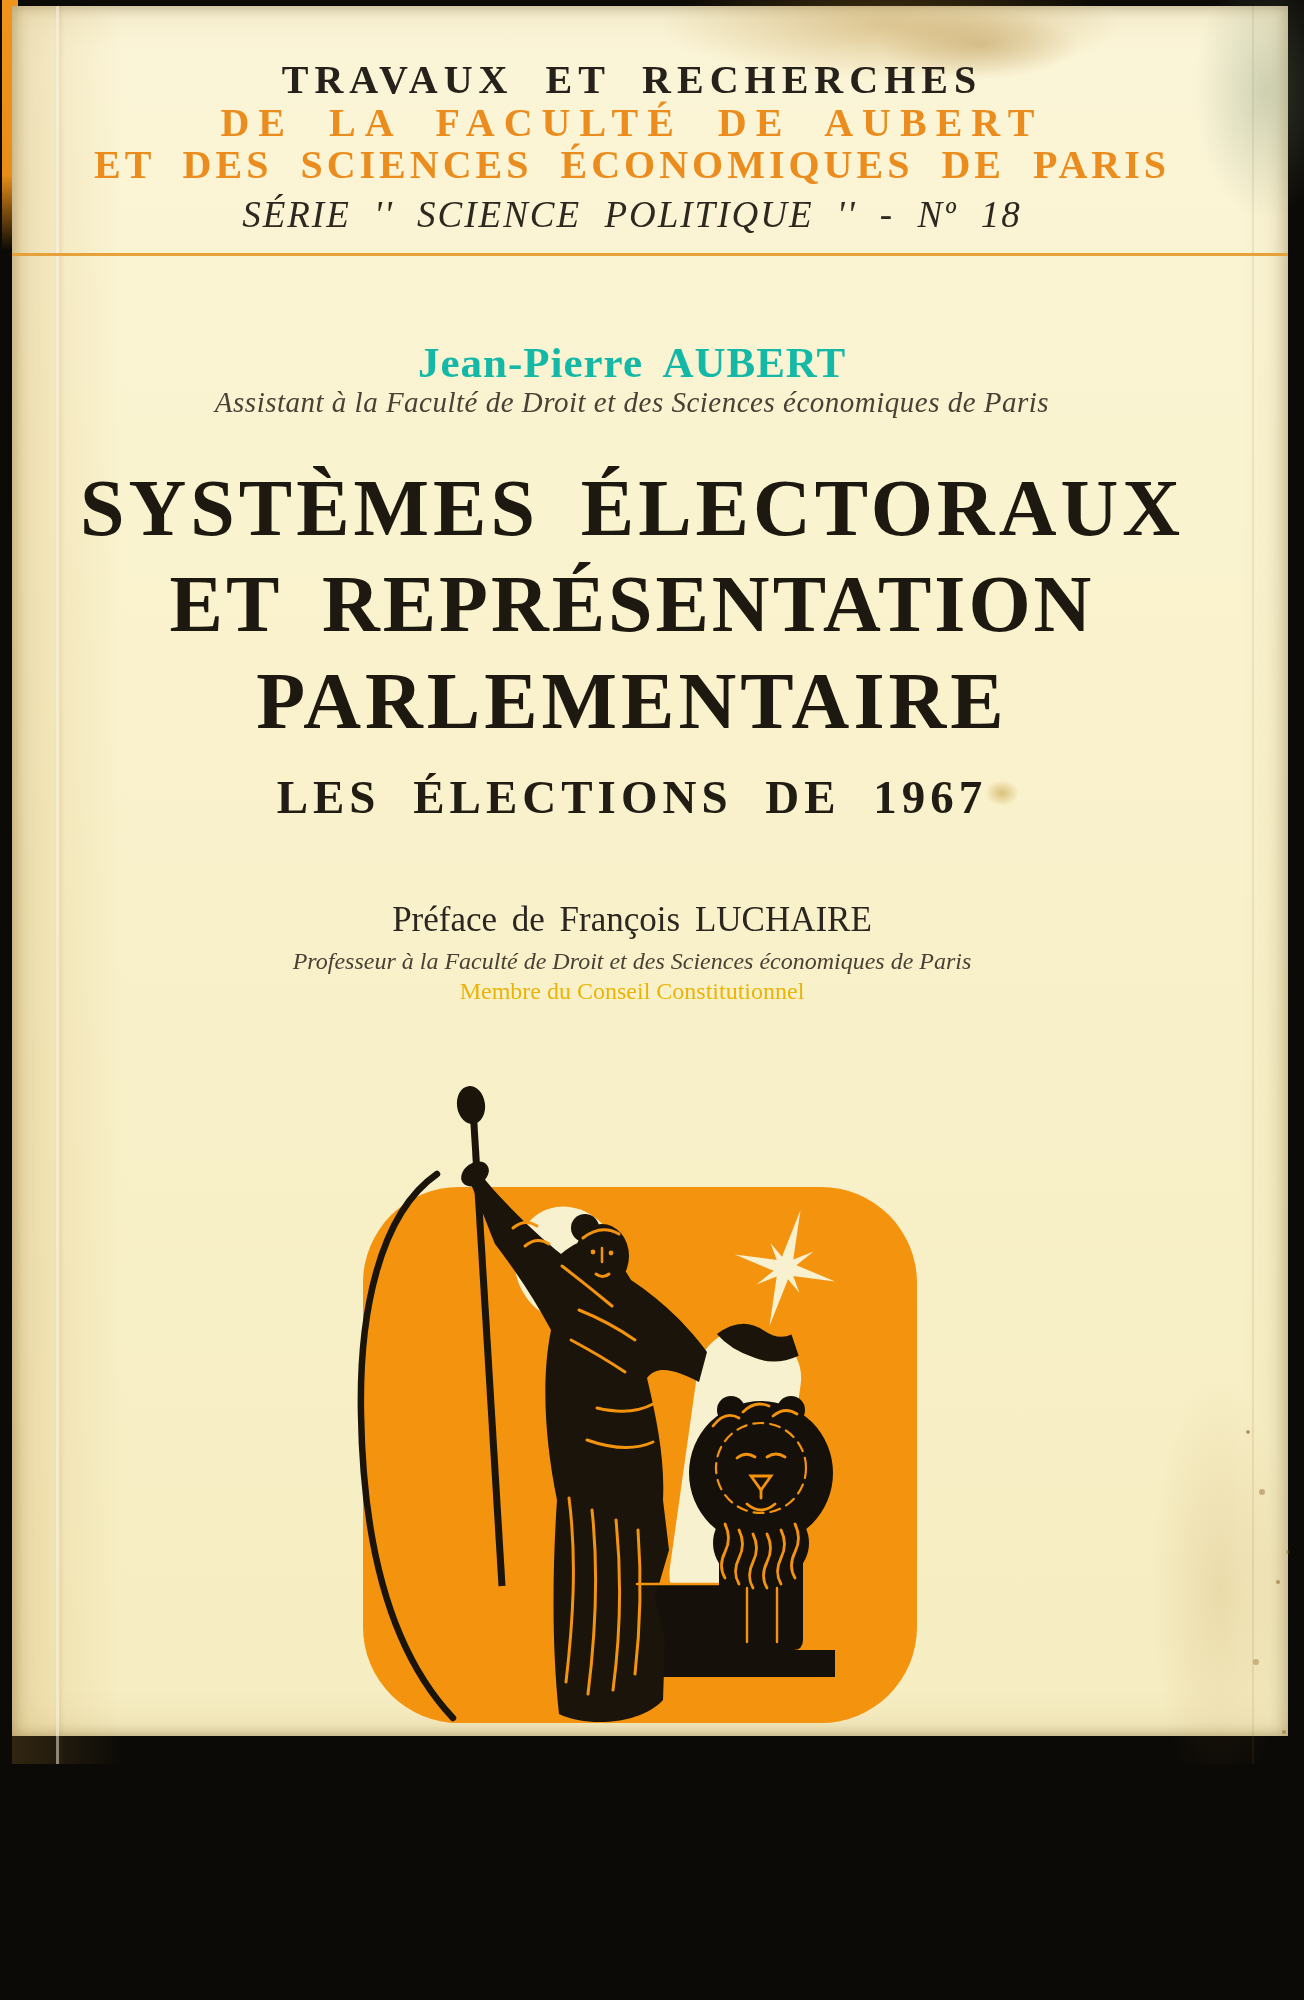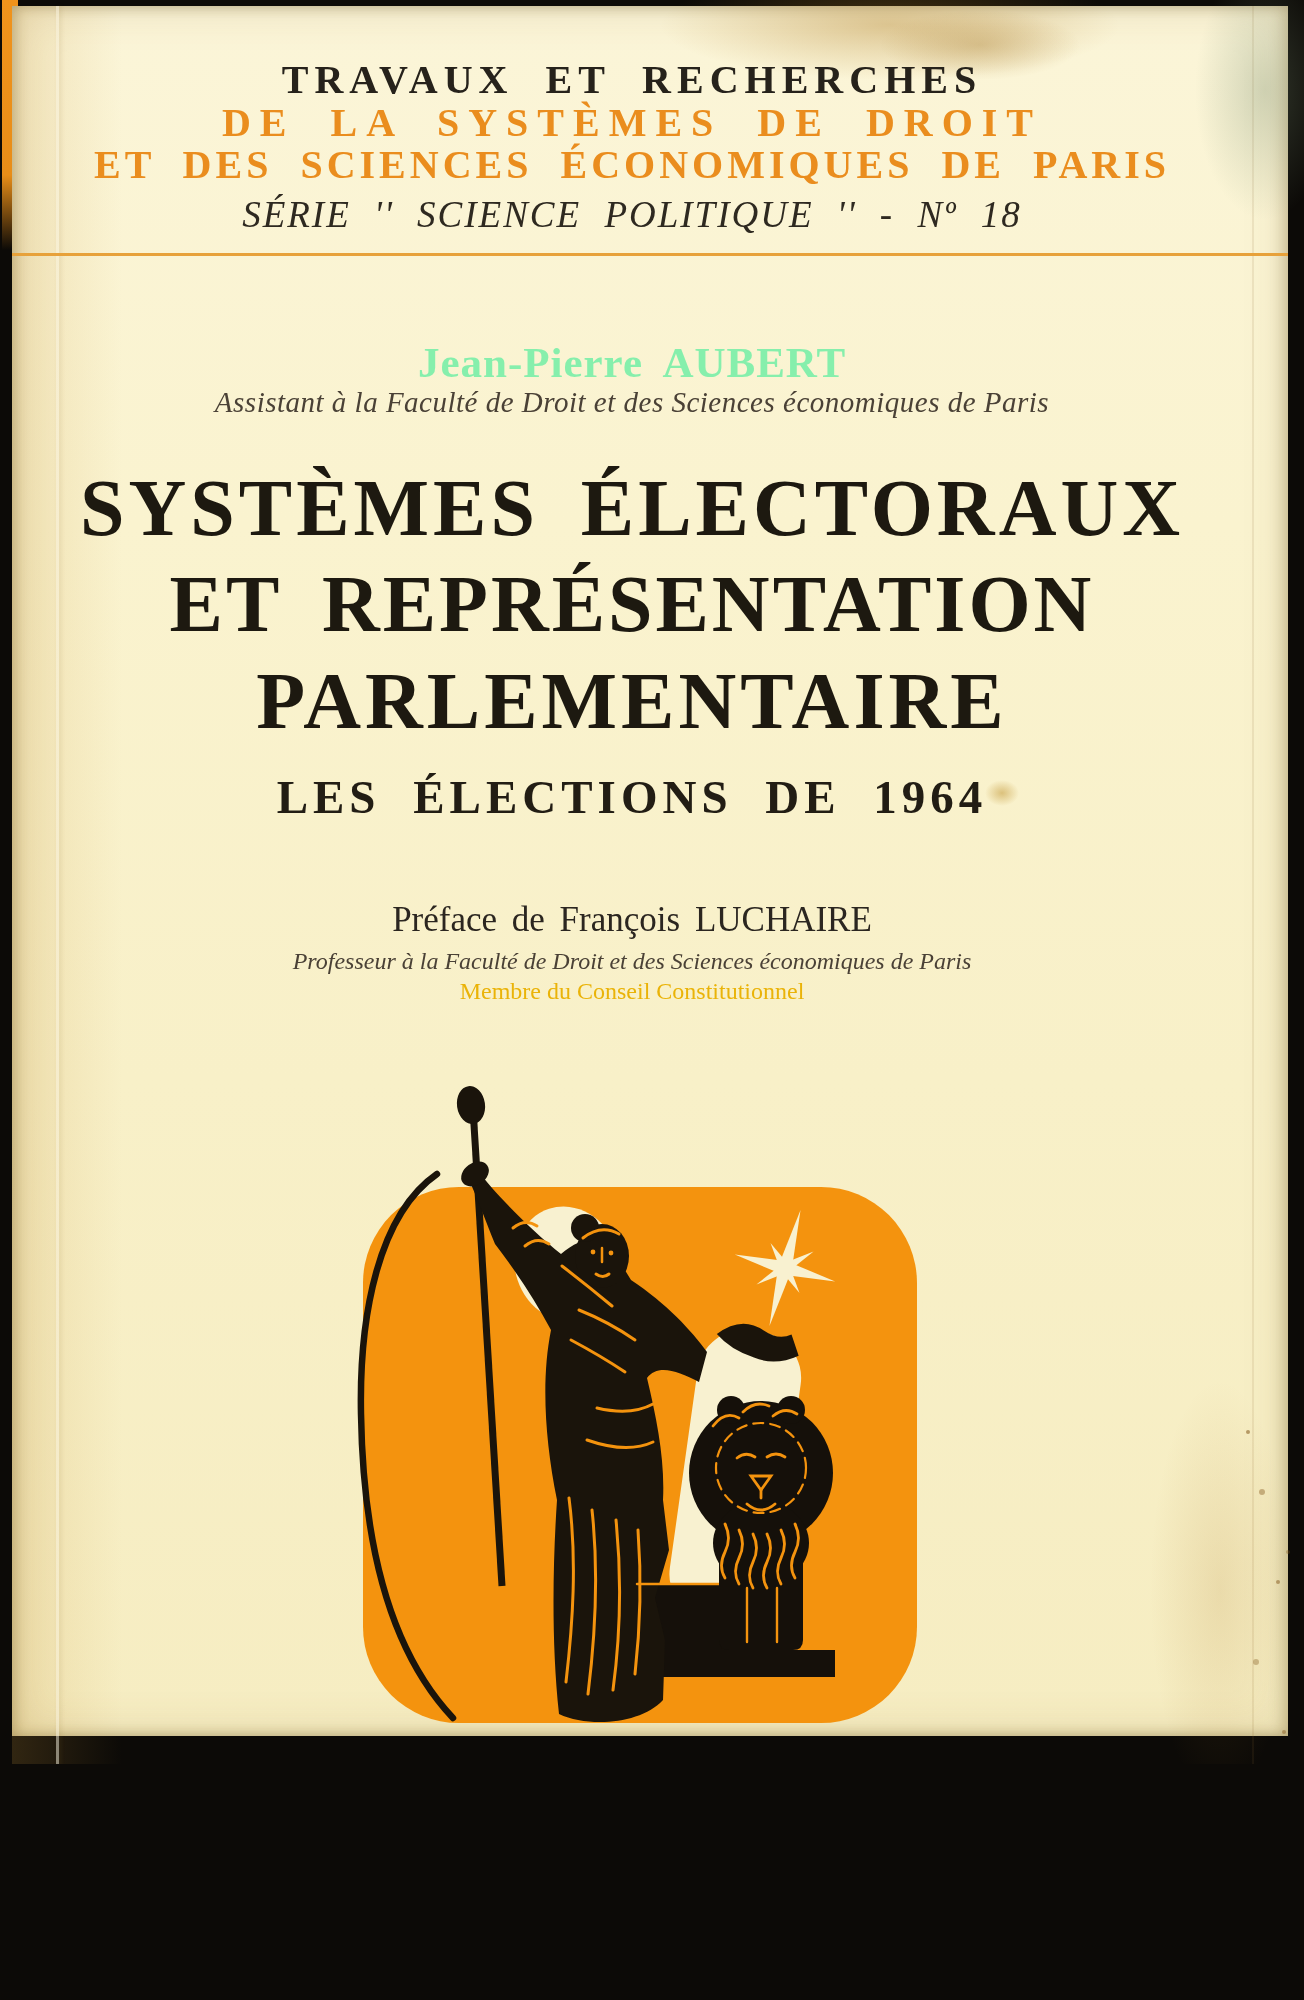--- a/index.html
+++ b/index.html
@@ -35,21 +35,21 @@
 
   .collection-1{top:56px;font-size:40px;font-weight:bold;letter-spacing:6px;word-spacing:16px;color:#26221b;}
   .collection-2{top:99px;font-size:40px;font-weight:bold;letter-spacing:9px;word-spacing:16px;color:#ea8d1e;}
   .collection-3{top:141px;font-size:40px;font-weight:bold;letter-spacing:4px;word-spacing:14px;color:#ea8d1e;}
   .series-line{top:193px;font-size:37px;font-weight:normal;font-style:italic;letter-spacing:2px;word-spacing:12px;color:#2e2920;}
 
   .rule{left:12px;width:1276px;height:3px;background:#e7a13a;}
   .rule-top{top:253px;}
   .rule-bottom{top:1843px;}
 
-  .author-name{top:338px;font-size:43px;font-weight:bold;letter-spacing:1px;word-spacing:10px;color:#86efac;}
+  .author-name{top:338px;font-size:43px;font-weight:bold;letter-spacing:1px;word-spacing:10px;color:#14b8a6;}
   .author-affil{top:386px;font-size:29px;font-style:italic;color:#4a4136;letter-spacing:.5px;}
 
   .title-l{font-weight:bold;color:#1d1910;line-height:1;}
   .title-1{top:468px;font-size:80px;letter-spacing:4px;word-spacing:18px;}
   .title-2{top:564px;font-size:80px;letter-spacing:3px;word-spacing:18px;}
   .title-3{top:661px;font-size:80px;letter-spacing:4px;}
   .subtitle{top:770px;font-size:47px;font-weight:bold;letter-spacing:5px;word-spacing:16px;color:#221d14;}
 
   .preface-1{top:900px;font-size:35px;color:#2b2620;word-spacing:6px;}
   .preface-2{top:948px;font-size:24px;font-style:italic;color:#4a4136;}
@@ -80,33 +80,33 @@
 
   <div class="abs stain stain-top"></div>
   <div class="abs stain stain-top2"></div>
   <div class="abs stain stain-green"></div>
   <div class="abs stain stain-spot"></div>
   <div class="abs stain stain-left"></div>
   <div class="abs stain stain-bottom-right"></div>
   <div class="abs stain speckles"></div>
 
   <div class="abs col collection-1">TRAVAUX ET RECHERCHES</div>
-  <div class="abs col collection-2">DE LA SYSTÈMES DE DROIT</div>
+  <div class="abs col collection-2">DE LA FACULTÉ DE AUBERT</div>
   <div class="abs col collection-3">ET DES SCIENCES ÉCONOMIQUES DE PARIS</div>
   <div class="abs col series-line">SÉRIE '' SCIENCE POLITIQUE '' - Nº 18</div>
 
   <div class="abs rule rule-top"></div>
 
   <div class="abs col author-name">Jean-Pierre AUBERT</div>
   <div class="abs col author-affil">Assistant à la Faculté de Droit et des Sciences économiques de Paris</div>
 
   <div class="abs col title-l title-1">SYSTÈMES ÉLECTORAUX</div>
   <div class="abs col title-l title-2">ET REPRÉSENTATION</div>
   <div class="abs col title-l title-3">PARLEMENTAIRE</div>
-  <div class="abs col subtitle">LES ÉLECTIONS DE 1964</div>
+  <div class="abs col subtitle">LES ÉLECTIONS DE 1967</div>
 
   <div class="abs col preface-1">Préface de François LUCHAIRE</div>
   <div class="abs col preface-2">Professeur à la Faculté de Droit et des Sciences économiques de Paris</div>
   <div class="abs col preface-3">Membre du Conseil Constitutionnel</div>
 
   <svg class="abs illu" viewBox="0 0 590 660" aria-hidden="true">
 
     <rect x="18" y="109" width="554" height="536" rx="96" fill="#f4930e"></rect>
 
     <path d="M92 96 C34 136 14 236 16 336 C18 462 44 572 108 640" stroke="#1a140b" stroke-width="6.5" fill="none" stroke-linecap="round"></path>

